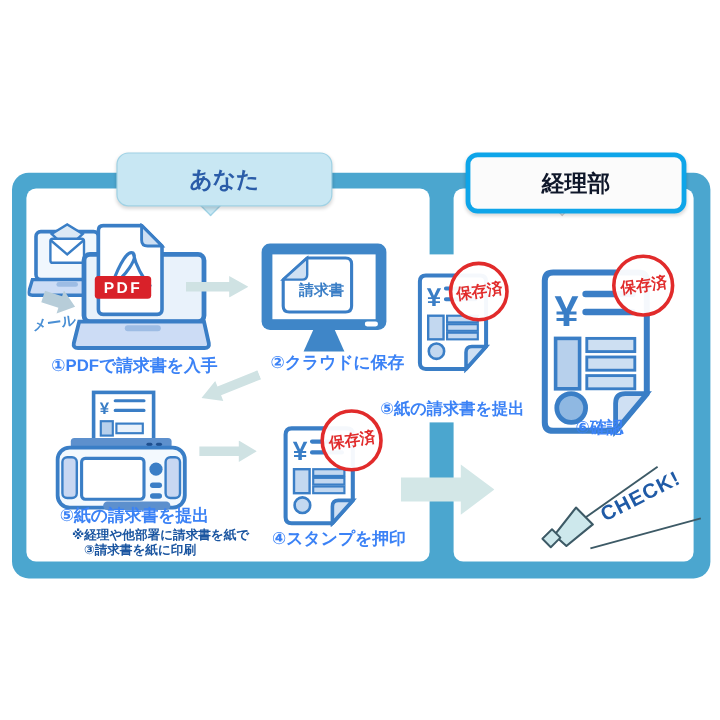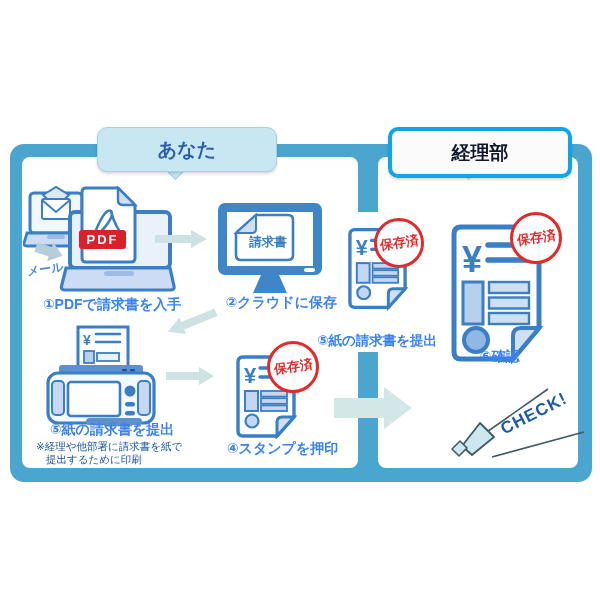--- a/index.html
+++ b/index.html
@@ -15,21 +15,21 @@
   
   .bubble{height:43px;border-radius:10px;display:flex;align-items:center;justify-content:center;
           font-size:19px;font-weight:bold;box-shadow:0 2px 3px rgba(0,0,0,.15);z-index:6;}
   .bubble-you{left:97px;top:127px;width:178px;background:#c8e7f3;border:1px solid #9fd2e5;color:#2a5ca8;}
   .bubble-acct{left:388px;top:127px;width:176px;background:#fbfbfb;border:4px solid #0ea5e9;color:#0f172a;}
   .tail{width:14px;height:14px;transform:rotate(45deg);z-index:5;}
   .tail-you{left:168px;top:162px;background:#c8e7f3;border-right:1px solid #9fd2e5;border-bottom:1px solid #9fd2e5;}
   .tail-acct{left:461px;top:162px;background:#fbfbfb;border-right:1px solid #cfcfcf;border-bottom:1px solid #cfcfcf;}
   
   .caption{font-size:14px;font-weight:bold;color:#3b82f6;text-align:center;white-space:nowrap;z-index:4;}
-  .note{font-size:10.5px;font-weight:normal;color:#1a55a0;line-height:12.5px;z-index:4;}
+  .note{font-size:10.5px;font-weight:bold;color:#1a55a0;line-height:12.5px;z-index:4;margin-left:24px;}
   .note .l2{padding-left:10px;}
   
   .stamp{border:3px solid #e12b2b;border-radius:50%;background:rgba(255,255,255,.95);
          color:#e12b2b;font-weight:bold;font-size:13px;display:flex;align-items:center;
          justify-content:center;box-sizing:border-box;z-index:5;}
   .stamp span{transform:rotate(-8deg);display:block;white-space:nowrap;}
   
   .pdf-badge{left:79px;top:230px;width:47px;height:19px;background:#d92129;border-radius:3px;
              color:#ffffff;font-size:13px;font-weight:bold;letter-spacing:2px;display:flex;
              align-items:center;justify-content:center;z-index:4;}
@@ -135,21 +135,21 @@
       <rect x="22" y="57" width="52" height="34" rx="3" fill="#ffffff" stroke="#3a7ec6" stroke-width="2.6"></rect>
       <circle cx="84" cy="66" r="5.5" fill="#3a7ec6"></circle>
       <rect x="79" y="77" width="10" height="4.6" rx="2.3" fill="#3a7ec6"></rect>
       <rect x="79" y="86" width="10" height="4.6" rx="2.3" fill="#3a7ec6"></rect>
       <rect x="40" y="93" width="56" height="7" rx="3.5" fill="#5d90cd"></rect>
     </svg>
   </div>
   <div class="abs caption" style="left:32px;top:421px;width:160px;">⑤紙の請求書を提出</div>
   <div class="abs note" style="left:36px;top:440px;width:170px;">
     <div>※経理や他部署に請求書を紙で</div>
-    <div class="l2">提出するために印刷</div>
+    <div class="l2">③請求書を紙に印刷</div>
   </div>
 
   <div class="abs z3" style="left:166px;top:367px;">
     <svg width="48" height="18" viewBox="0 0 48 18">
       <polygon points="0,5 33,5 33,0 48,9 33,18 33,13 0,13" fill="#cfe2e3"></polygon>
     </svg>
   </div>
 
   <div class="abs z3" style="left:233px;top:355px;">
     <svg width="66" height="84" viewBox="0 0 66 84">

